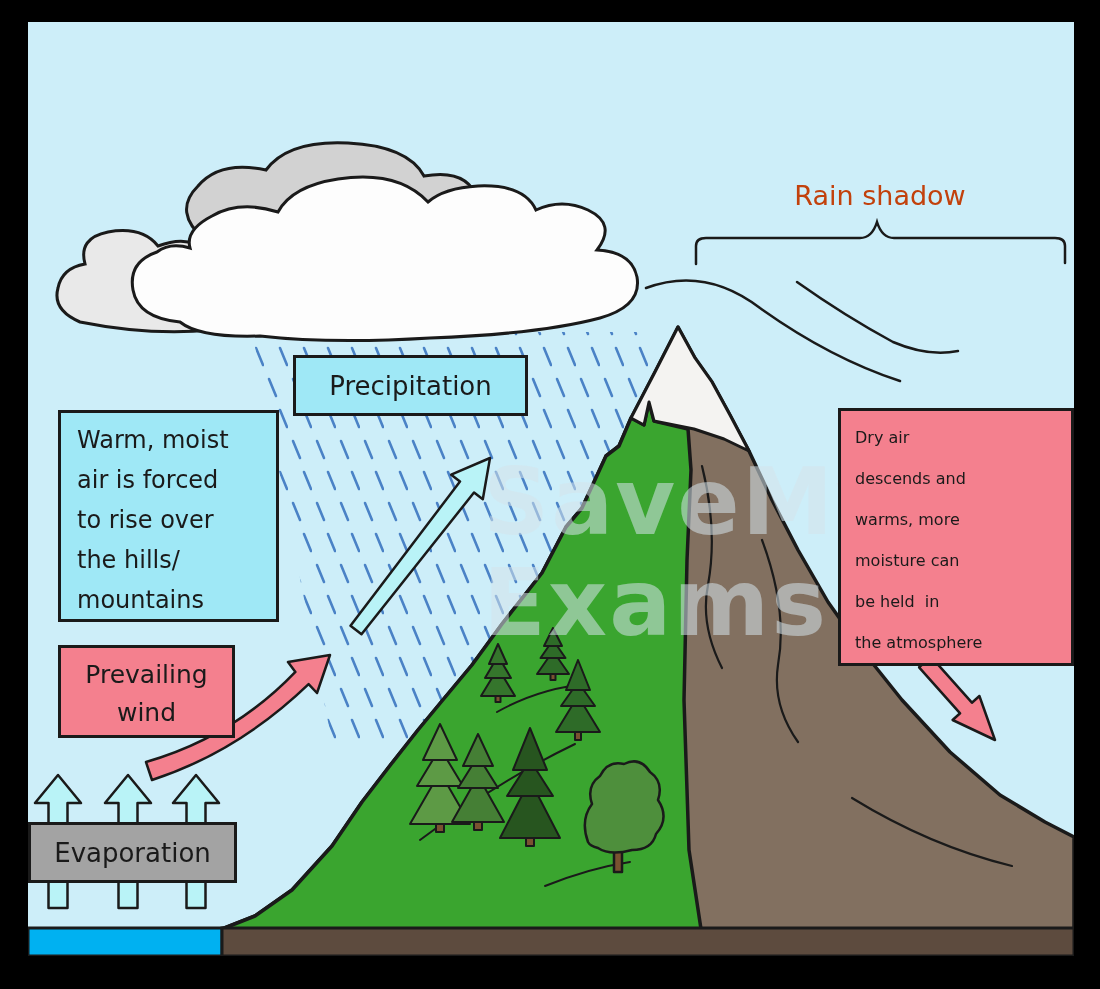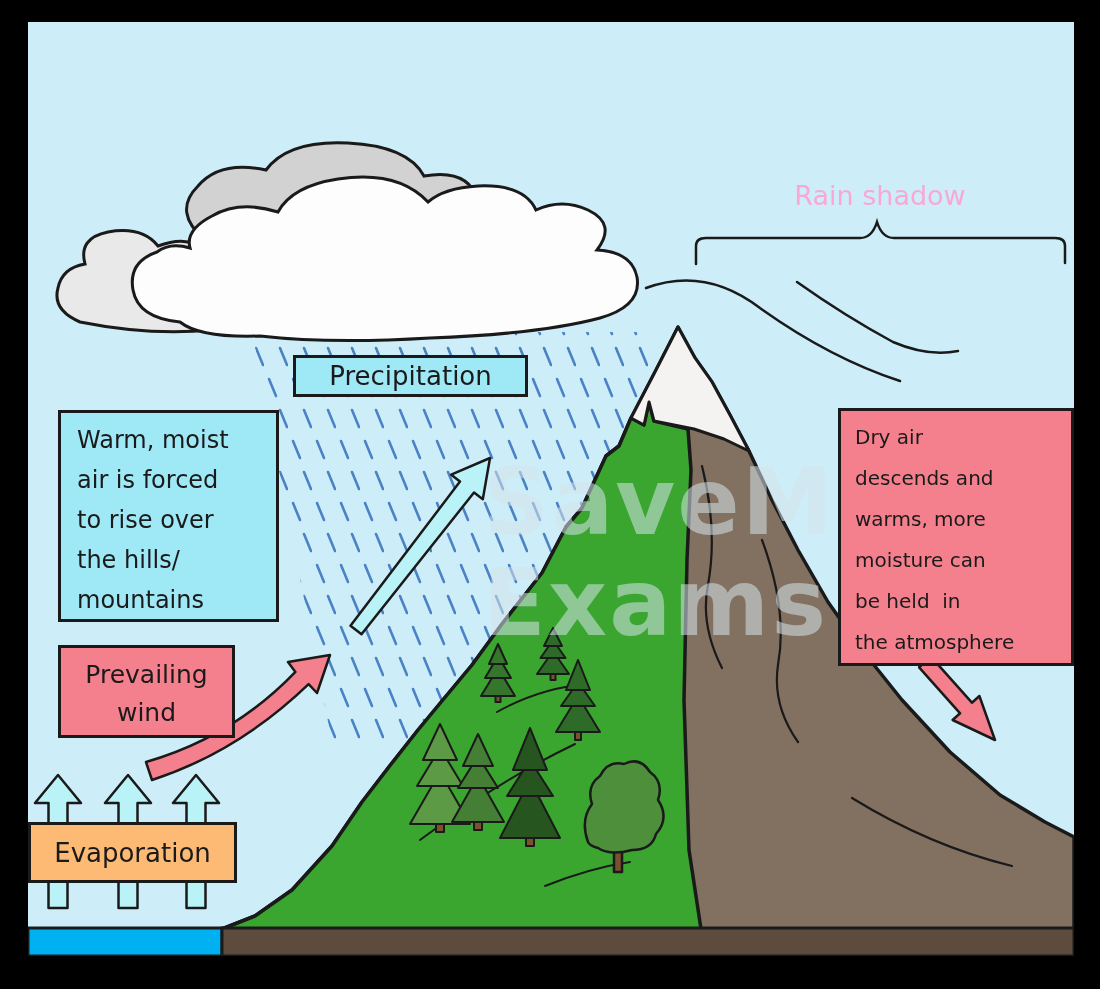--- a/index.html
+++ b/index.html
@@ -1,36 +1,36 @@
 <!DOCTYPE html>
 <html><head>
 <meta charset="utf-8">
 <style>
   html,body{margin:0;padding:0;background:#000;}
   .frame{position:relative;width:1100px;height:989px;background:#000;overflow:hidden;
          font-family:"DejaVu Sans",sans-serif;}
   .scene{position:absolute;left:28px;top:22px;width:1046px;height:934px;background:#cdeef9;overflow:hidden;}
   .scene svg{position:absolute;left:0;top:0;}
   .txt{white-space:pre-wrap;}
-  .overlay{position:absolute;z-index:10;color:#f9a8d4;}
+  .overlay{position:absolute;z-index:10;color:#c2410c;}
   .box{position:absolute;z-index:10;border:3px solid #1a1a1a;box-sizing:border-box;color:#1a1a1a;}
   .cyan{background:#9fe8f6;}
-  .cyan-light{background:#fdba74;}
+  .cyan-light{background:#a3a3a3;}
   .pink{background:#f4808e;}
   .center{display:flex;align-items:center;justify-content:center;text-align:center;}
   .watermark{position:absolute;z-index:5;left:455px;top:430px;
              font-size:92px;font-weight:bold;line-height:1.1;
              color:rgba(213,228,235,0.55);letter-spacing:2px;pointer-events:none;}
   .cloud-label{left:215px;top:232px;width:410px;font-size:26px;line-height:1.6;text-align:center;}
   .rainshadow-label{left:700px;top:180px;width:360px;font-size:27px;text-align:center;}
-  .precip-box{left:293px;top:355px;width:235px;height:42px;font-size:26px;}
+  .precip-box{left:293px;top:355px;width:235px;height:61px;font-size:26px;}
   .warm-box{left:58px;top:410px;width:221px;height:212px;font-size:24px;line-height:40px;padding:7px 16px 0 16px;}
   .prevail-box{left:58px;top:645px;width:177px;height:93px;font-size:25px;line-height:38px;padding-top:8px;}
   .evap-box{left:28px;top:822px;width:209px;height:61px;font-size:26px;}
-  .dry-box{left:838px;top:408px;width:236px;height:258px;font-size:20px;line-height:41px;padding:6px 0 0 14px;}
+  .dry-box{left:838px;top:408px;width:236px;height:258px;font-size:16px;line-height:41px;padding:6px 0 0 14px;}
 </style>
 </head>
 <body>
 
 <div class="frame">
   <div class="scene">
 
     <svg width="1046" height="934" viewBox="28 22 1046 934">
       <defs>
         <pattern id="rainPat" width="24" height="62" patternUnits="userSpaceOnUse">

